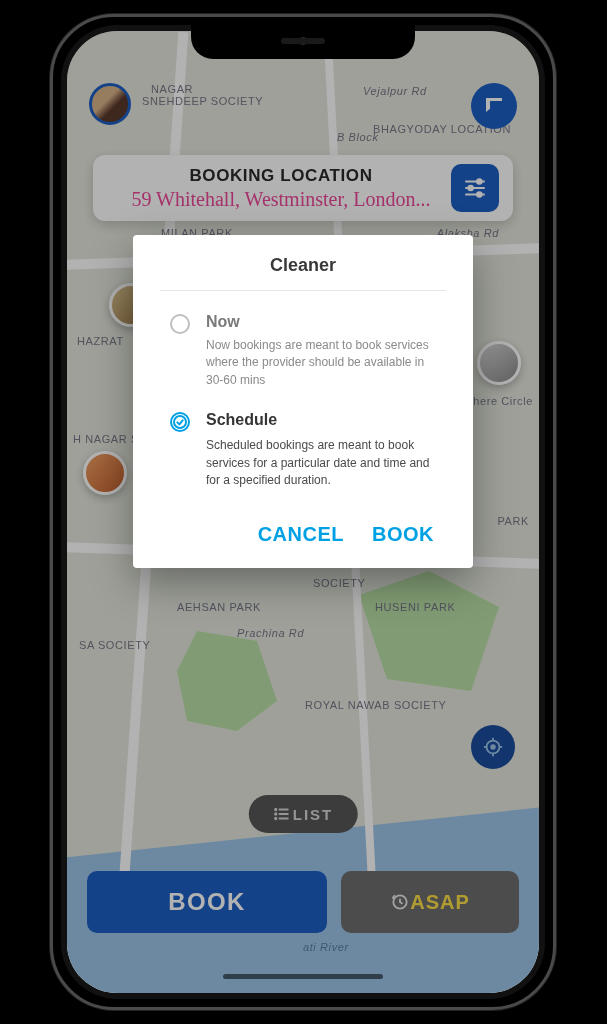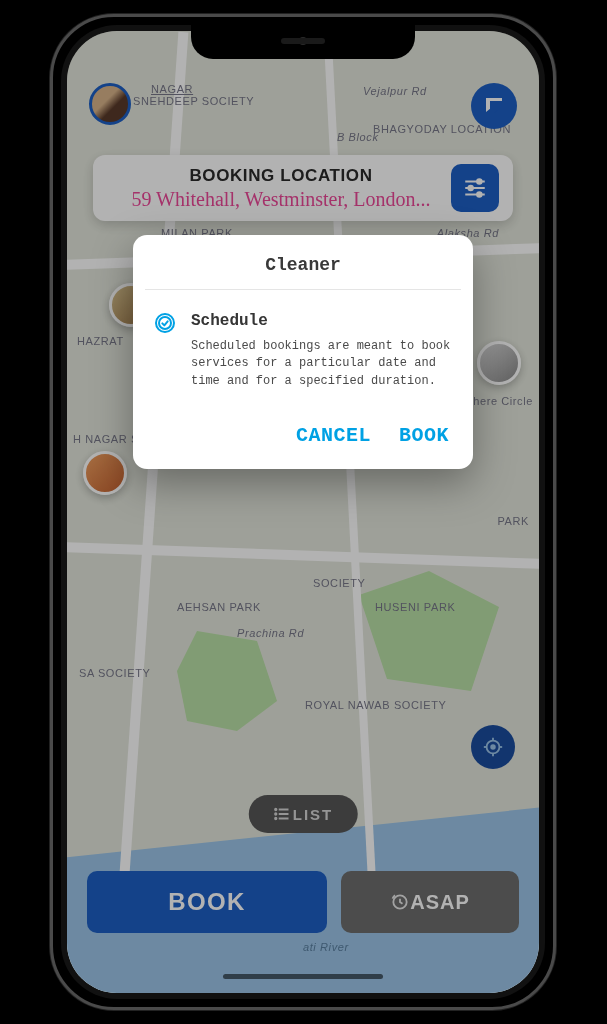--- a/index.html
+++ b/index.html
@@ -151,35 +151,35 @@
     
     
     .bottom-row {
       position:absolute; left:20px; right:20px; bottom:60px; display:flex; gap:14px; z-index:90;
     }
     .btn-book-main {
       flex:1.35; height:62px; border-radius:10px; background:#1d5fc4; color:#fff;
       font-size:24px; font-weight:600; letter-spacing:1.4px; display:flex; align-items:center; justify-content:center;
     }
     .btn-asap {
-      flex:1; height:62px; border-radius:10px; background:#6d6d6d; color:#ffffff;
+      flex:1; height:62px; border-radius:10px; background:#6d6d6d; color:#fde047;
       font-size:20px; font-weight:600; letter-spacing:1px; display:flex; align-items:center; justify-content:center; 
     }
     .btn-asap svg { width:20px; height:20px; stroke:#e8e8e8; fill:none; stroke-width:2.2; }
     .home-indicator {
       position:absolute; bottom:14px; left:50%; transform:translateX(-50%);
       width:160px; height:5px; border-radius:3px; background:rgba(0,0,0,.55); z-index:95;
     }
 
     
     .modal {
       position:absolute; left:66px; right:66px; top:204px;
-      background:#fff; border-radius:14px;
+      background:#fff; border-radius:4px;
       box-shadow:0 14px 40px rgba(0,0,0,.35);
-      z-index:200; padding:0 0 14px; font-family: Liberation Mono, monospace;
+      z-index:200; padding:0 15px 14px; font-family: Liberation Sans, sans-serif;
     }
     .modal-title {
       text-align:center; padding:20px 0 14px; font-size:18px; font-weight:600; color:#393939;
     }
     .modal-hr { height:1px; background:#e5e5e5; margin:0 12px; }
     .option {
       display:flex; gap:16px; padding:22px 22px 0;
     }
     .radio {
       width:20px; height:20px; border-radius:50%; border:2px solid #bfbfbf; flex-shrink:0;
@@ -210,33 +210,33 @@
     <div class="screen">
 
       <div class="map-water"></div>
       <div class="map-park1"></div>
       <div class="map-park2"></div>
       <div class="map-road" style="left:-30px;top:220px;width:560px;height:10px;transform:rotate(-2deg);"></div>
       <div class="map-road" style="left:80px;top:0;width:10px;height:900px;transform:rotate(4deg);"></div>
       <div class="map-road" style="left:-30px;top:520px;width:560px;height:10px;transform:rotate(2deg);"></div>
       <div class="map-road" style="left:280px;top:0;width:8px;height:900px;transform:rotate(-3deg);"></div>
 
-      <span class="map-text" style="left:84px;top:52px;text-decoration:underline;">NAGAR</span>
-      <span class="map-text" style="left:66px;top:64px;line-height:1.1;">SNEHDEEP SOCIETY</span>
+      <span class="map-text" style="left:84px;top:52px;">NAGAR</span>
+      <span class="map-text" style="left:75px;top:64px;line-height:1.1;">SNEHDEEP SOCIETY</span>
       <span class="map-text" style="left:270px;top:100px;font-style:italic;">B Block</span>
       <span class="map-text" style="right:28px;top:92px;text-align:right;">BHAGYODAY LOCATION</span>
       <span class="map-text" style="left:94px;top:196px;">MILAN PARK</span>
       <span class="map-text" style="left:10px;top:304px;">HAZRAT</span>
       <span class="map-text" style="left:6px;top:402px;">H NAGAR SOCIETY</span>
       <span class="map-text" style="right:6px;top:364px;">where Circle</span>
       <span class="map-text" style="right:10px;top:484px;">PARK</span>
       <span class="map-text" style="left:90px;top:570px;margin-left:20px;">AEHSAN PARK</span>
       <span class="map-text" style="left:246px;top:546px;">SOCIETY</span>
       <span class="map-text" style="left:294px;top:570px;padding-left:14px;">HUSENI PARK</span>
-      <span class="map-text" style="left:12px;top:636px;text-align:right;">SA SOCIETY</span>
+      <span class="map-text" style="left:12px;top:608px;text-align:right;">SA SOCIETY</span>
       <span class="map-text" style="left:238px;top:668px;">ROYAL NAWAB SOCIETY</span>
       <span class="map-text" style="left:170px;top:596px;font-style:italic;">Prachina Rd</span>
       <span class="map-text" style="left:296px;top:54px;font-style:italic;">Vejalpur Rd</span>
       <span class="map-text" style="right:40px;top:196px;font-style:italic;">Alaksha Rd</span>
       <span class="map-text" style="left:236px;bottom:40px;font-style:italic;color:#5a7fa0;">ati River</span>
 
       <div class="provider-pin" style="left:42px;top:252px;background:linear-gradient(135deg,#d9c38e,#a07a4a);"></div>
       <div class="provider-pin" style="right:18px;top:310px;background:linear-gradient(135deg,#dedede,#888);"></div>
       <div class="provider-pin" style="left:16px;top:420px;background:linear-gradient(135deg,#f0a060,#c26030);"></div>
 
@@ -301,20 +301,27 @@
           <span>ASAP</span>
         </div>
       </div>
       <div class="home-indicator"></div>
 
       <div class="dim"></div>
       <div class="modal">
         <div class="modal-title">Cleaner</div>
         <div class="modal-hr"></div>
 
+        <div class="option">
+          <div class="radio"></div>
+          <div class="opt-body">
+            <div class="opt-title dim-text">Now</div>
+            <div class="opt-desc">Now bookings are meant to book services where the provider should be available in 30-60 mins</div>
+          </div>
+        </div>
 
         <div class="option">
           <div class="radio checked">
             <svg viewBox="0 0 24 24" fill="none" stroke="#00a1e4" stroke-width="3" stroke-linecap="round" stroke-linejoin="round">
                 <circle cx="12" cy="12" r="9"></circle>
                 <polyline points="8 12.5 11 15.5 16 9.5"></polyline>
               </svg>
           </div>
           <div class="opt-body">
             <div class="opt-title">Schedule</div>

